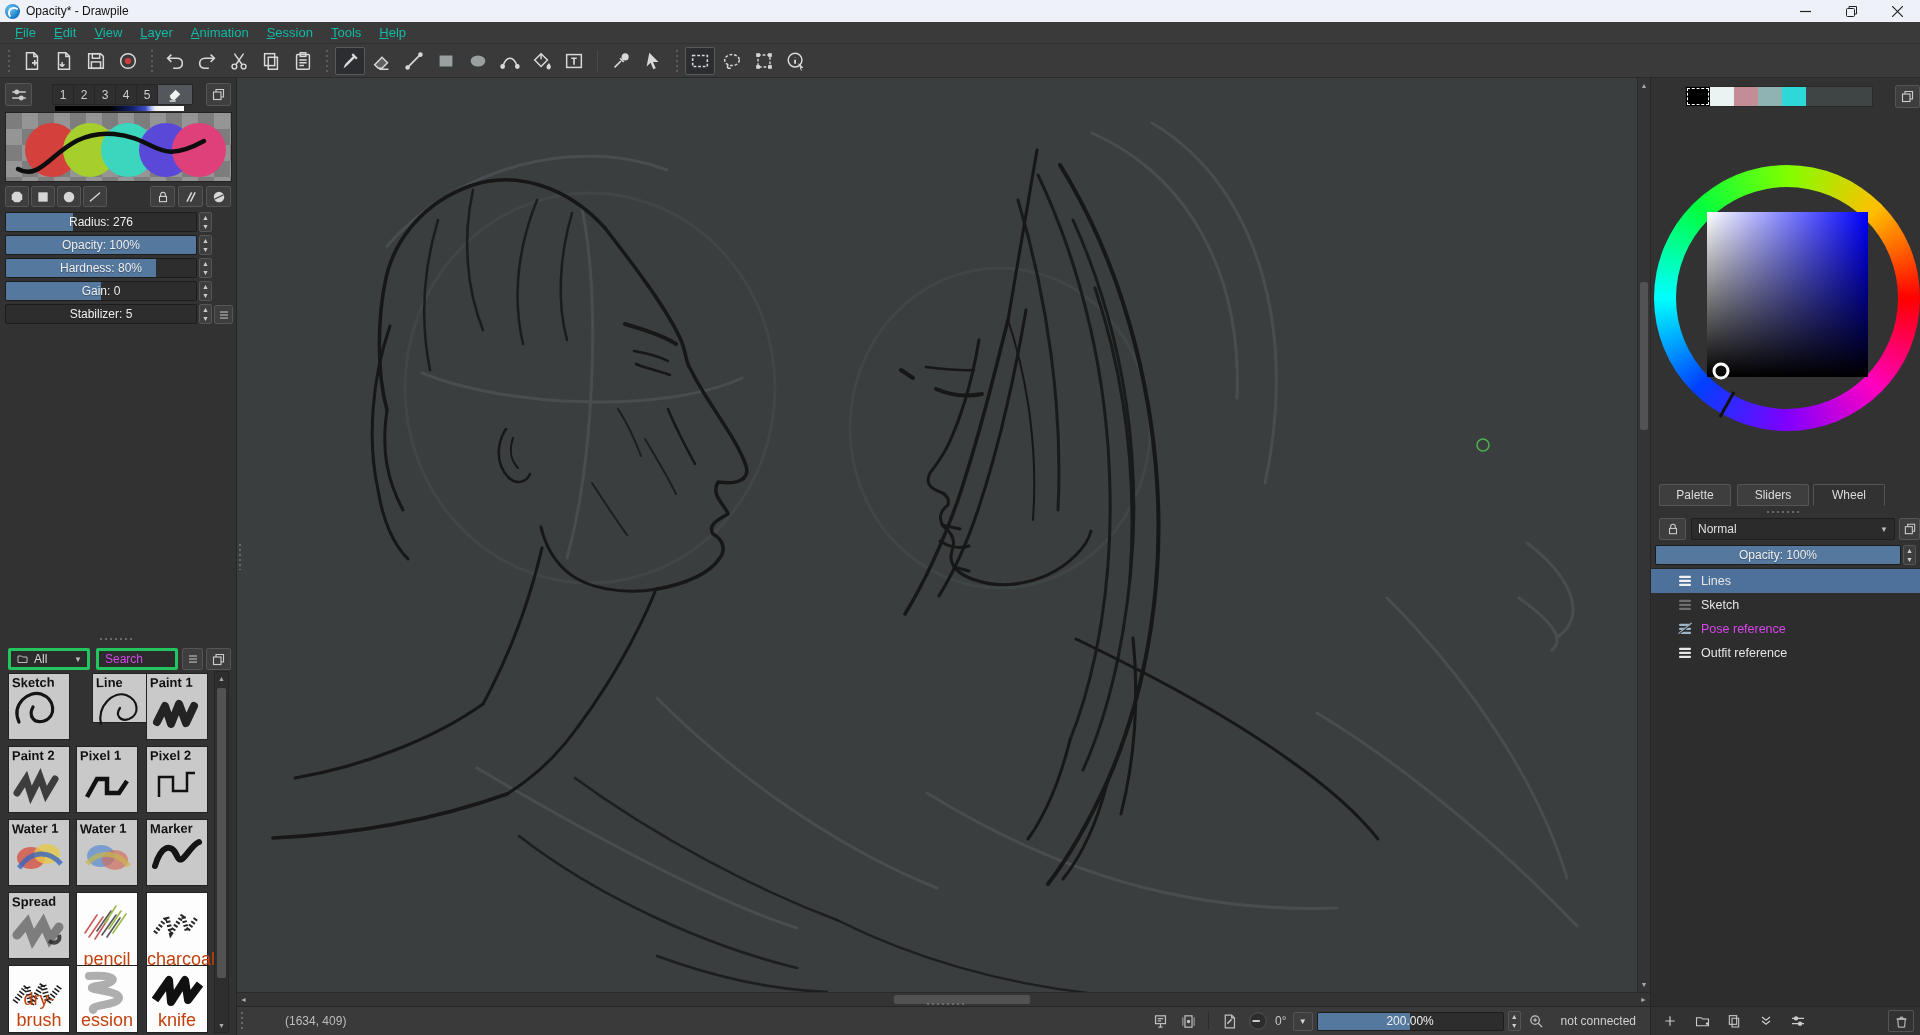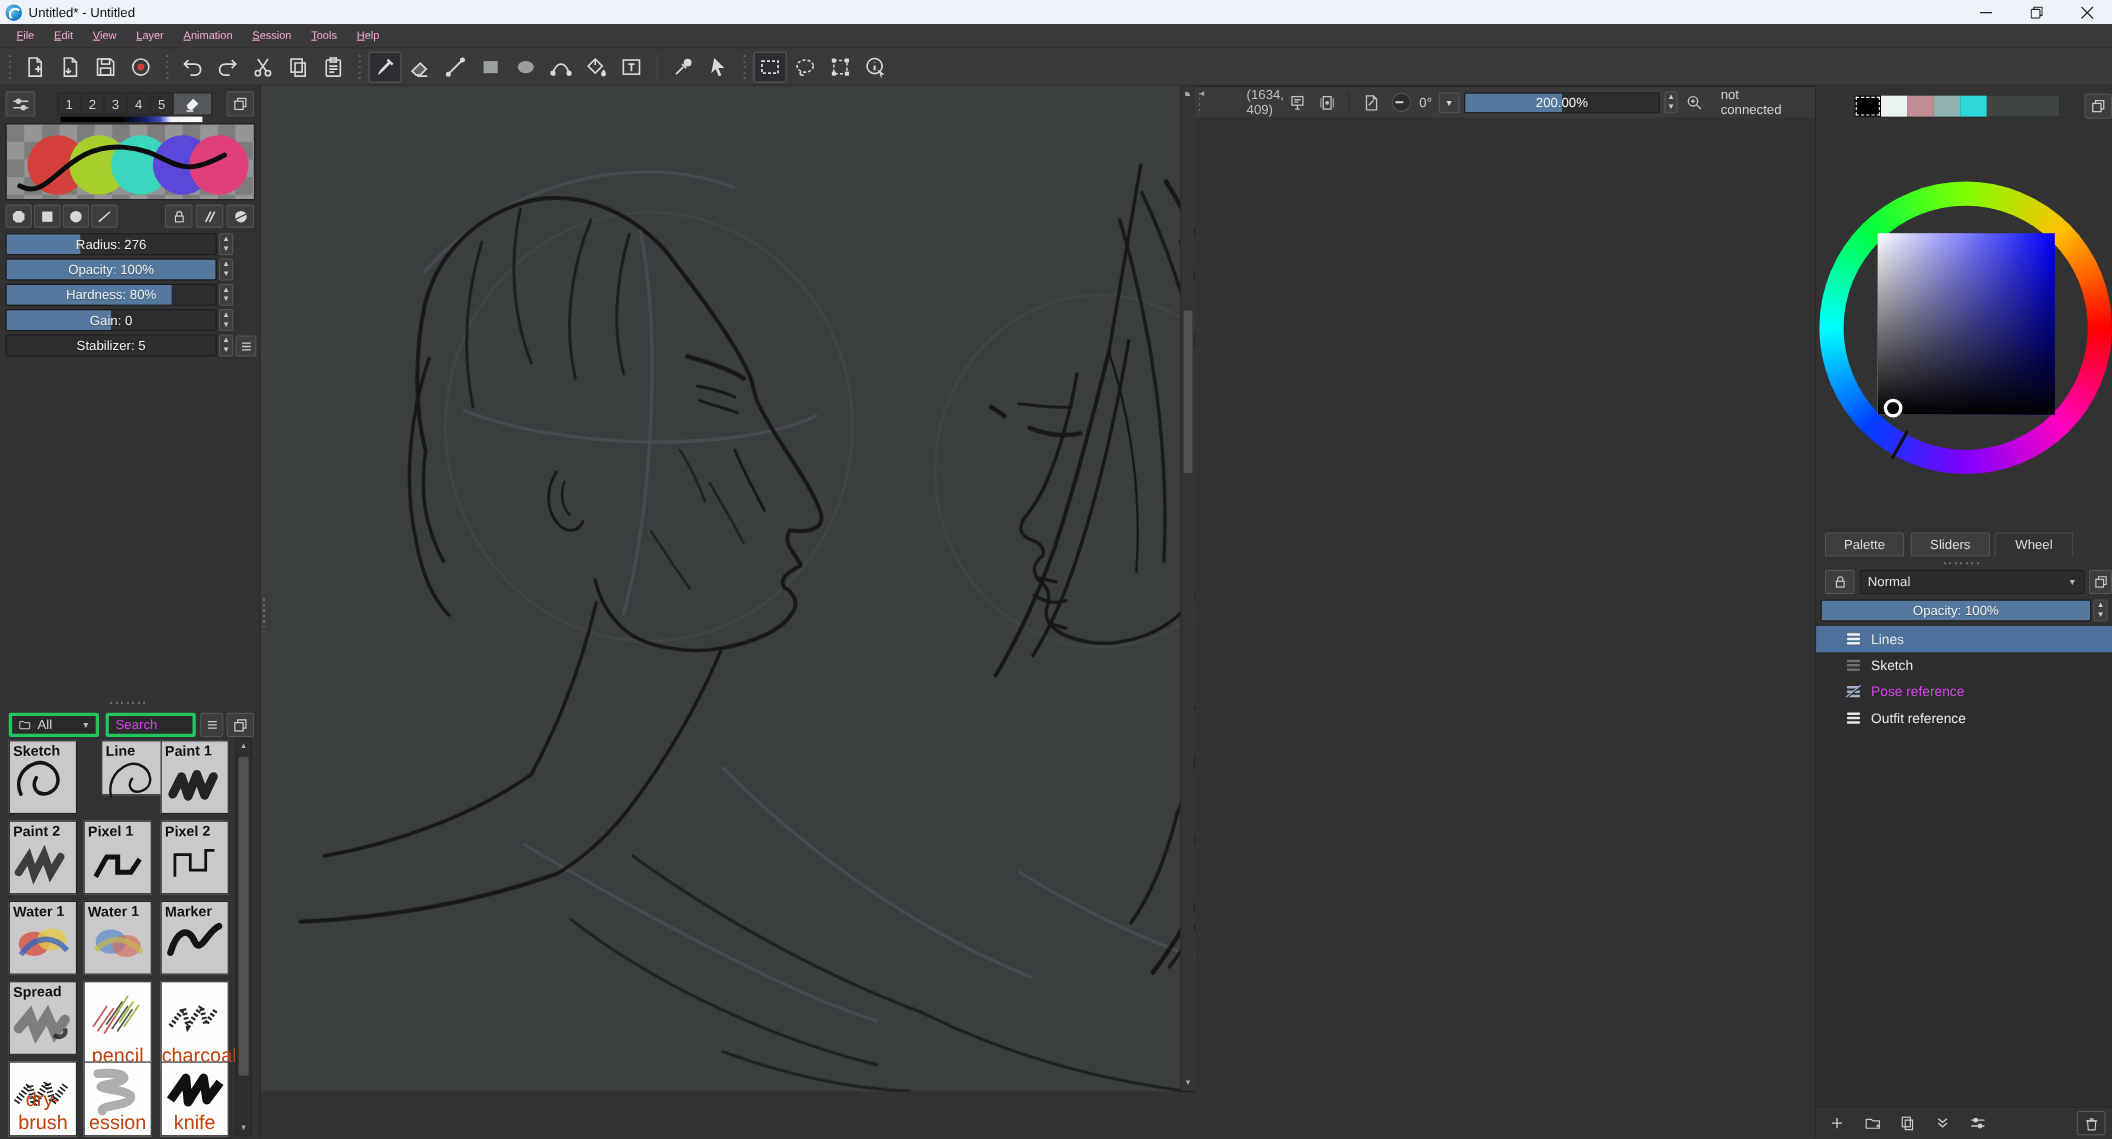--- a/index.html
+++ b/index.html
@@ -9,32 +9,32 @@
 svg{display:block}
 
 .titlebar{height:22px;background:#eef2f8;display:flex;align-items:center;color:#101010}
 .tb-logo{width:15px;height:15px;border-radius:50%;margin:0 6px 0 5px;background:radial-gradient(circle at 35% 35%,#6ec4f2,#1479c2 70%);position:relative}
 .tb-logo::after{content:"";position:absolute;left:3px;top:3px;width:8px;height:8px;border:2px solid #fff;border-color:#fff transparent transparent #fff;border-radius:50%}
 .tb-title{font-size:12px}
 .tb-controls{margin-left:auto;display:flex;height:100%}
 .tb-btn{width:46px;height:100%;display:flex;align-items:center;justify-content:center;color:#222}
 
 .menubar{height:22px;background:#3a3a3a;border-bottom:1px solid #303030;display:flex;align-items:center;padding-left:6px}
-.menu-item{padding:3px 9px;font-size:10px;color:#f9a8d4}
+.menu-item{padding:3px 9px;font-size:13px;color:#14b8a6}
 
 .toolbar{height:34px;background:#3a3a3a;border-bottom:1px solid #2b2b2b;display:flex;align-items:center;gap:2px;padding:0 2px}
 .tbtn{width:30px;height:28px;display:flex;align-items:center;justify-content:center;border:1px solid transparent;border-radius:2px}
 .tbtn.active{background:#2b2d30;border-color:#5a5a5a}
 .tsep{width:9px;height:22px;margin:0 2px;background:repeating-linear-gradient(to bottom,#5d5d5d 0 2px,transparent 2px 5px);background-size:2px 100%;background-repeat:no-repeat;background-position:center}
 .tsep.thin{background:linear-gradient(#4a4a4a,#4a4a4a);background-size:1px 100%;background-repeat:no-repeat;background-position:center}
 
 .main{display:flex;height:957px}
 .left-panel{width:237px;background:#323232;border-right:1px solid #262626;position:relative;flex:none}
 .right-panel{width:270px;background:#323232;border-left:1px solid #262626;position:relative;flex:none}
-.center{flex:1;display:flex;flex-direction:row;min-width:0}
+.center{flex:1;display:flex;flex-direction:column;min-width:0}
 
 .btn{background:#3e3e3e;border:1px solid #555;border-radius:2px;display:flex;align-items:center;justify-content:center;color:#d8d8d8}
 .well{background:#2b2b2b;border:3px solid #22c55e;border-radius:2px}
 .pslider{position:absolute;height:20px;width:192px;left:5px;background:#2d2d2d;border:1px solid #1c1c1c;border-radius:2px;overflow:hidden}
 .pslider .fill{position:absolute;left:0;top:0;bottom:0;background:#54789e}
 .pslider .plabel{position:absolute;inset:0;display:flex;align-items:center;justify-content:center;font-size:12px;color:#f0f0f0;text-shadow:0 1px 1px #00000055}
 .spin{position:absolute;width:13px;height:20px;display:flex;flex-direction:column;background:#3e3e3e;border:1px solid #555;border-radius:2px}
 .spin span{flex:1;display:flex;align-items:center;justify-content:center;font-size:7px;color:#ccc;line-height:1}
 .dots-h{background:repeating-linear-gradient(to right,#6a6a6a 0 2px,transparent 2px 5px);height:2px;width:34px}
 .dots-v{background:repeating-linear-gradient(to bottom,#6a6a6a 0 2px,transparent 2px 5px);width:2px;height:26px}
@@ -81,21 +81,21 @@
 .wheelbox{position:absolute;left:3px;top:87px;width:266px;height:266px}
 .ring{position:absolute;inset:0;border-radius:50%;background:conic-gradient(hsl(90,100%,50%),hsl(45,100%,50%) 12.5%,hsl(0,100%,50%) 25%,hsl(315,100%,50%) 37.5%,hsl(270,100%,50%) 50%,hsl(225,100%,50%) 62.5%,hsl(180,100%,50%) 75%,hsl(135,100%,50%) 87.5%,hsl(90,100%,50%))}
 .ringhole{position:absolute;left:22px;top:22px;right:22px;bottom:22px;border-radius:50%;background:#323232}
 .svsquare{position:absolute;left:53px;top:47px;width:161px;height:165px;background:linear-gradient(to bottom,rgba(0,0,0,0) 0%,#000 100%),linear-gradient(to right,#fff,hsl(240,100%,50%))}
 </style>
 </head>
 <body>
 
 <div class="titlebar">
   <div class="tb-logo"></div>
-  <div class="tb-title">Untitled* - Untitled</div>
+  <div class="tb-title">Opacity* - Drawpile</div>
   <div class="tb-controls">
     <div class="tb-btn">
         <svg width="11" height="11" viewBox="0 0 11 11">
           <path d="M0 5.5h11" stroke="#222" stroke-width="1.2"></path>
         </svg>
       </div>
     <div class="tb-btn">
         <svg width="11" height="11" viewBox="0 0 11 11" fill="none" stroke="#222">
           <rect x="0.5" y="2.5" width="8" height="8" rx="1"></rect>
           <path d="M3 2.5V.5h7.5V8h-2"></path>

